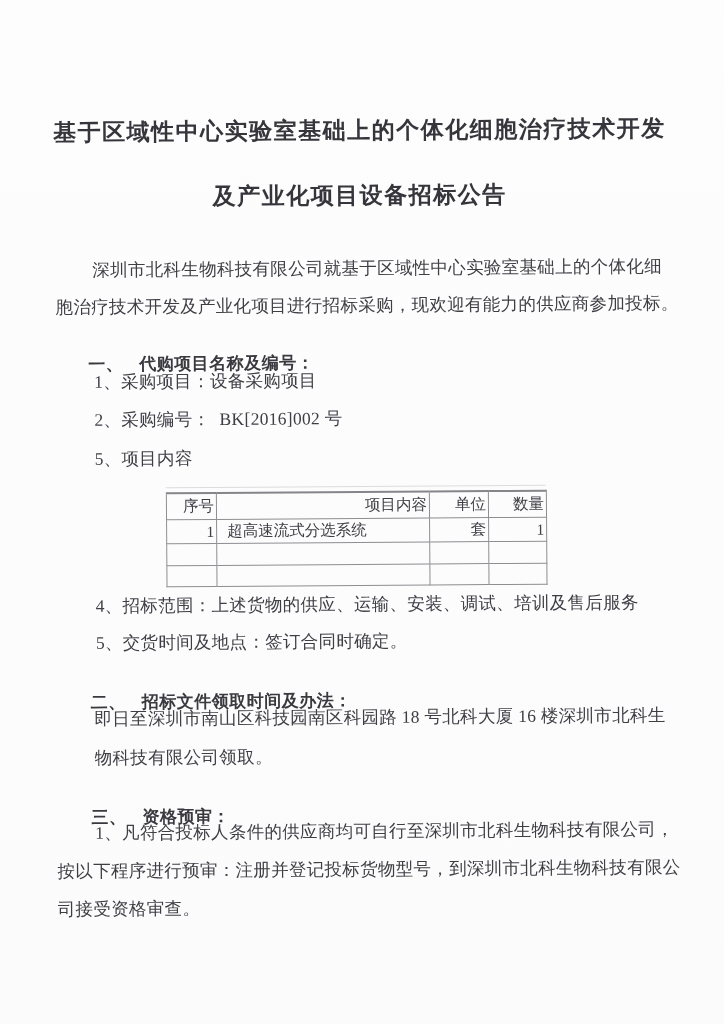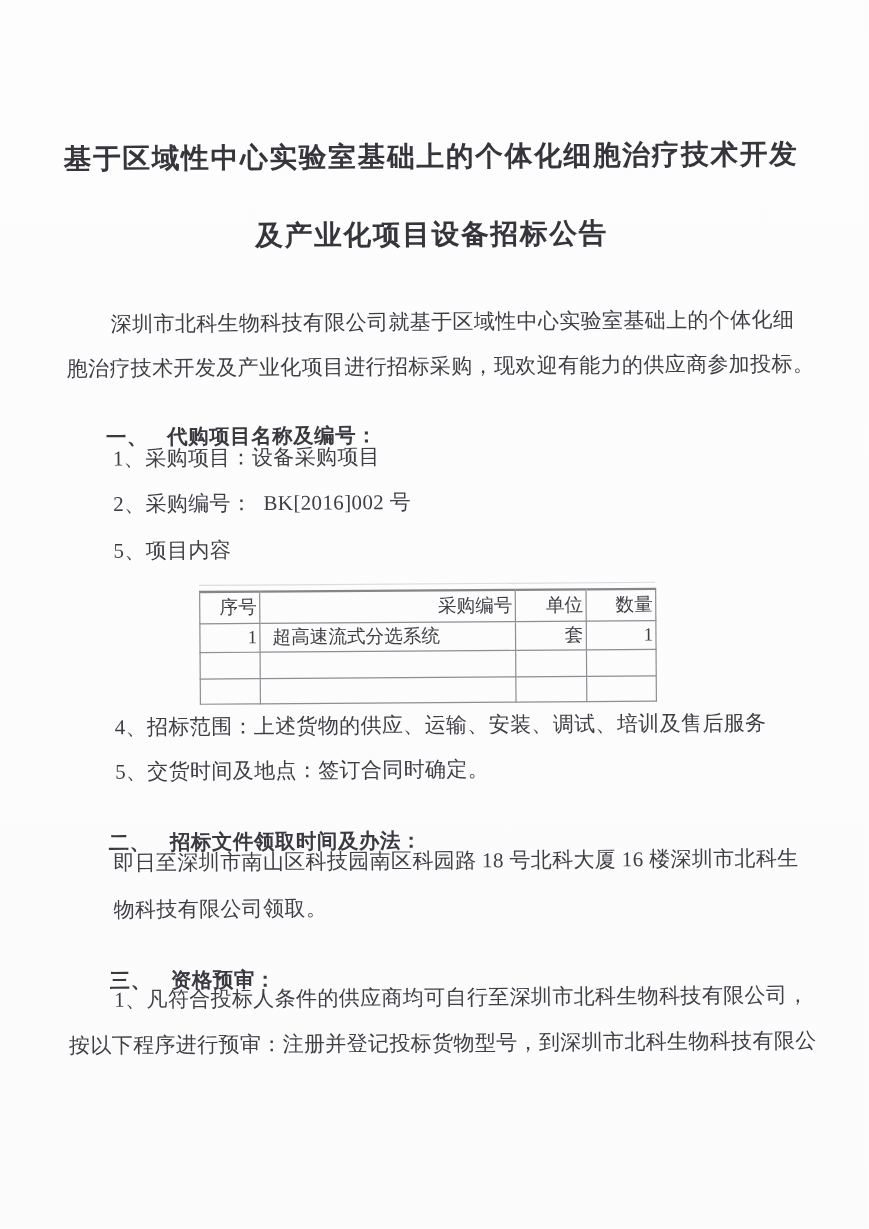--- a/index.html
+++ b/index.html
@@ -101,21 +101,21 @@
     <table class="doc-table">
       <colgroup>
         <col class="col-no">
           <col class="col-name">
           <col class="col-unit">
           <col class="col-qty">
       </colgroup>
       <thead>
         <tr>
           <th>序号</th>
-          <th>采购编号</th>
+          <th>项目内容</th>
           <th>单位</th>
           <th>数量</th>
         </tr>
       </thead>
       <tbody>
         <tr class="r1">
           <td>1</td>
           <td class="name-cell">超高速流式分选系统</td>
           <td>套</td>
           <td>1</td>
@@ -142,15 +142,16 @@
       <span class="hnum">二、</span><span>招标文件领取时间及办法：</span>
     </div>
     <div class="line" style="top:707px; left:93px;">即日至深圳市南山区科技园南区科园路 18 号北科大厦 16 楼深圳市北科生</div>
     <div class="line" style="top:746px; left:93px;">物科技有限公司领取。</div>
 
     <div class="line heading" style="top:786px; left:58px;">
       <span class="hnum">三、</span><span>资格预审：</span>
     </div>
     <div class="line" style="top:821px; left:93px;">1、凡符合投标人条件的供应商均可自行至深圳市北科生物科技有限公司，</div>
     <div class="line" style="top:859px; left:55px;">按以下程序进行预审：注册并登记投标货物型号，到深圳市北科生物科技有限公</div>
+    <div class="line" style="top:897px; left:55px;">司接受资格审查。</div>
 
   </div>
 </div>
 
 </body></html>

